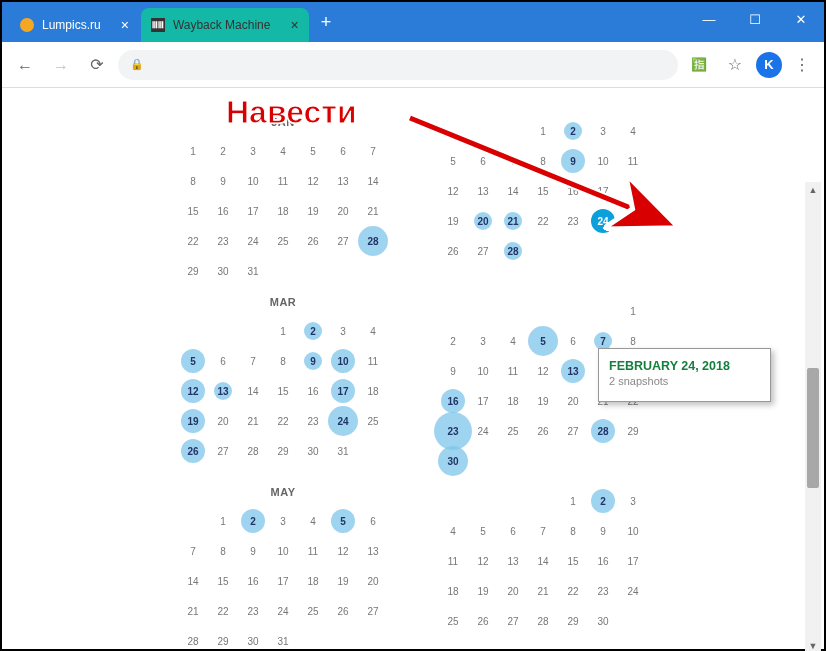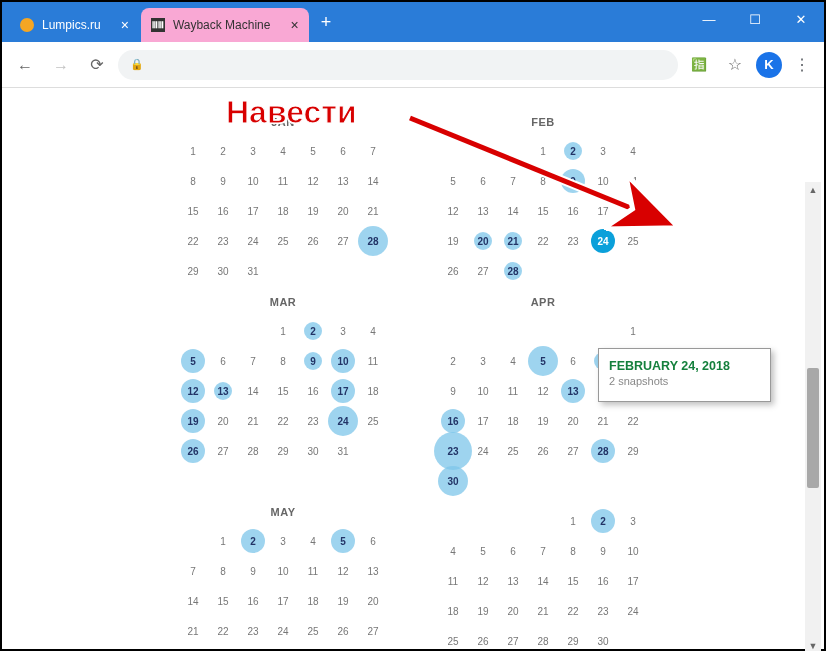--- a/index.html
+++ b/index.html
@@ -2,21 +2,21 @@
 <html><head>
 <meta charset="utf-8">
 <style>
   * { box-sizing: border-box; margin: 0; padding: 0; }
   body { font-family: Arial, Helvetica, sans-serif; background: #fff; position: relative; width: 826px; height: 651px; overflow: hidden; }
   .outer-frame { border: 2px solid #000; width: 826px; height: 651px; position: relative; background: #fff; }
   .browser-chrome { height: 94px; background: #fff; }
   .titlebar { height: 40px; display: flex; align-items: flex-end; background: #2a7cd8; padding-left: 8px; }
   .tab { height: 34px; display: flex; align-items: center; padding: 0 10px; font-size: 12px; margin-right: 2px; position: relative; border-top-left-radius: 8px; border-top-right-radius: 8px; }
   .tab.inactive { color: #fff; }
-  .tab.active { background: #f9a8d4; color: #333; }
+  .tab.active { background: #14b8a6; color: #333; }
   .tab .favicon { width: 14px; height: 14px; border-radius: 50%; margin-right: 8px; display: inline-block; }
   .favicon.lumpics { background: #f5a623; }
   .favicon.wayback { background: #333; color:#fff; display:flex; align-items:center; justify-content:center; font-size:9px; font-weight:bold; border-radius:0; }
   .tab .close { margin-left: 20px; font-size: 14px; }
   .newtab { color: #fff; font-size: 18px; padding: 0 10px; align-self: center; }
   .win-controls { margin-left: auto; display: flex; height: 40px; align-self: flex-start; }
   .win-btn { width: 46px; height: 34px; display: flex; align-items: center; justify-content: center; color: #fff; font-size: 13px; }
   .addr-bar { height: 46px; display: flex; align-items: center; padding: 0 8px; gap: 6px; border-bottom: 1px solid #ddd; }
   .nav-icon { width: 30px; height: 30px; display: flex; align-items: center; justify-content: center; color: #666; font-size: 16px; border-radius: 50%; }
   .addr-input { flex: 1; height: 30px; border: none; background: #f1f3f4; border-radius: 15px; display: flex; align-items: center; padding: 0 12px; font-size: 13px; color: #444; gap: 8px; }
@@ -182,21 +182,20 @@
             </div>
             <div class="day">
               <span class="num">30</span>
             </div>
             <div class="day">
               <span class="num">31</span>
             </div>
           </div>
         </div>
         <div class="month">
-          <div class="month-name">FEB</div>
           <div class="days">
             <div class="day"></div>
             <div class="day"></div>
             <div class="day"></div>
             <div class="day">
               <span class="num">1</span>
             </div>
             <div class="day has">
               <div class="bubble s1"></div>
               <span class="num">2</span>
@@ -391,21 +390,20 @@
             </div>
             <div class="day">
               <span class="num">30</span>
             </div>
             <div class="day">
               <span class="num">31</span>
             </div>
           </div>
         </div>
         <div class="month">
-          <div class="month-name">APR</div>
           <div class="days">
             <div class="day"></div>
             <div class="day"></div>
             <div class="day"></div>
             <div class="day"></div>
             <div class="day"></div>
             <div class="day"></div>
             <div class="day">
               <span class="num">1</span>
             </div>

